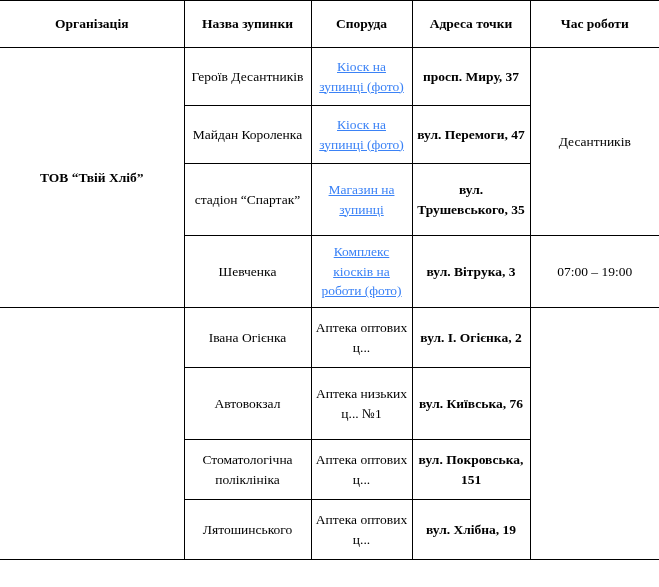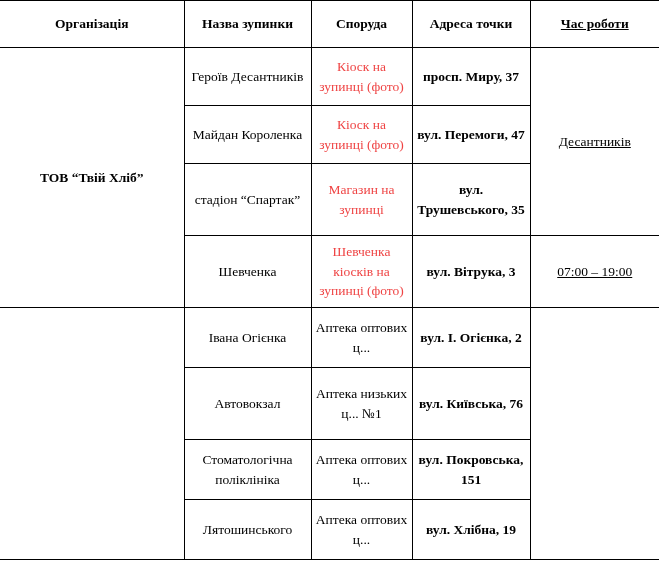--- a/index.html
+++ b/index.html
@@ -39,38 +39,38 @@
     height: 34px;
     border-top: none;
   }
   thead th:first-child,
   tbody td.col-org {
     border-left: none;
   }
   thead th:last-child,
   tbody td.col-time {
     border-right: none;
-    text-decoration: underline;
   }
   col.c1 { width: 184px; }
   col.c2 { width: 127px; }
   col.c3 { width: 101px; }
   col.c4 { width: 118px; }
   col.c5 { width: 129px; }
 
   td.col-org {
     font-size: 15px;
     font-weight: bold;
   }
   td.col-stop {
     font-size: 13.5px;
   }
   td.col-building a,
   .link {
-    color: #ef4444;
+    color: #3b82f6;
+    text-decoration: underline;
     cursor: pointer;
     text-align: center;
   }
   td.col-building {
     font-size: 13.5px;
   }
   td.col-address {
     font-size: 13.5px;
     font-weight: bold;
   }
@@ -125,21 +125,21 @@
       <td class="col-stop">стадіон “Спартак”</td>
       <td class="col-building">
         <span class="link">Магазин на зупинці</span>
       </td>
       <td class="col-address">вул. Трушевського, 35</td>
     </tr>
 
     <tr class="row-h-80">
       <td class="col-stop">Шевченка</td>
       <td class="col-building">
-        <span class="link">Шевченка кіосків на зупинці (фото)</span>
+        <span class="link">Комплекс кіосків на роботи (фото)</span>
       </td>
       <td class="col-address">вул. Вітрука, 3</td>
       <td class="col-time">07:00 – 19:00</td>
     </tr>
 
     <tr class="row-h-72">
       <td class="col-org" rowspan="4"></td>
       <td class="col-stop">Івана Огієнка</td>
       <td class="col-building">Аптека оптових ц...</td>
       <td class="col-address">вул. І. Огієнка, 2</td>

